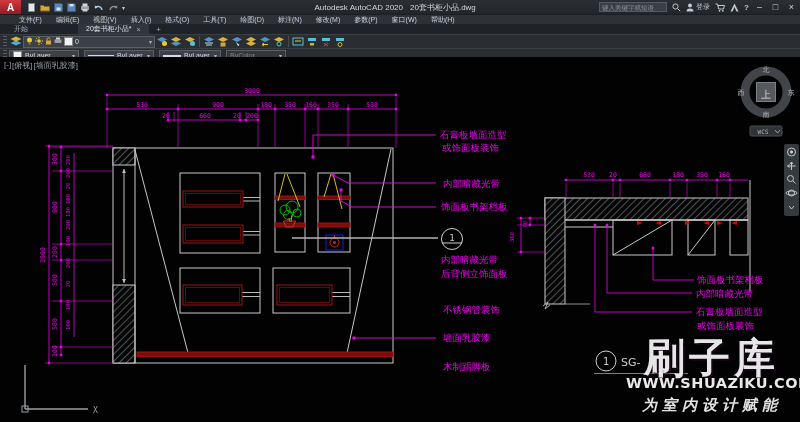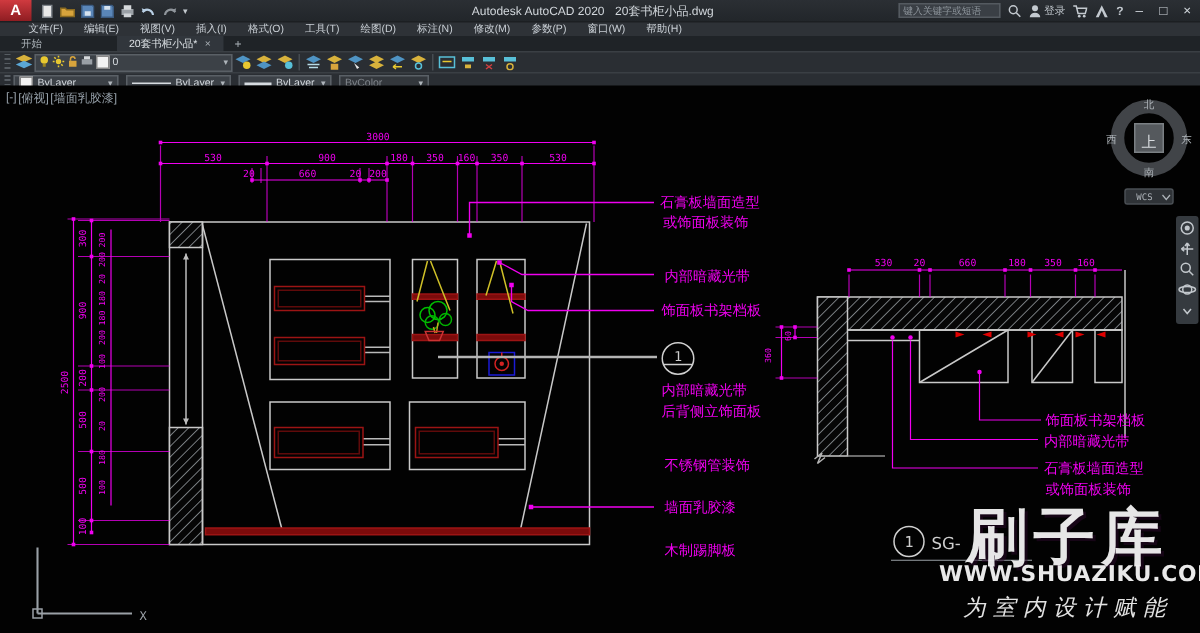--- a/index.html
+++ b/index.html
@@ -45,21 +45,21 @@
   
   .canvas{position:absolute;left:0;top:57px;width:800px;height:365px;background:#020202;}
   .cad{position:absolute;left:0;top:0;}
   .vp-controls{position:absolute;left:4px;top:3px;display:flex;gap:1px;font-size:8px;color:#97a1aa;}
   .cad text{font-family:"DejaVu Sans Mono",monospace;}
   .cad text.cn{font-family:"DejaVu Sans",sans-serif;}
 
   
   .wm-brand{position:absolute;left:644px;top:274px;font-size:41px;font-weight:bold;letter-spacing:4px;color:rgba(247,247,247,.93);text-shadow:2px 2px 0 rgba(40,10,40,.55);font-family:Liberation Serif, serif;}
   .wm-site{position:absolute;left:626px;top:318px;font-size:14.5px;font-weight:bold;letter-spacing:.5px;color:rgba(242,242,242,.96);font-family:"DejaVu Sans",sans-serif;}
-  .wm-slogan{position:absolute;left:642px;top:339px;font-size:15px;font-weight:normal;font-style:italic;letter-spacing:5px;color:rgba(238,238,238,.95);font-family:"DejaVu Sans",sans-serif;text-align:right;}
+  .wm-slogan{position:absolute;left:642px;top:339px;font-size:15px;font-weight:bold;font-style:italic;letter-spacing:5px;color:rgba(238,238,238,.95);font-family:"DejaVu Sans",sans-serif;text-align:right;}
 </style>
 </head>
 <body>
 
 <div class="app">
 
   <div class="titlebar">
     <div class="logo">A</div>
     <div class="qat">
       <span>

